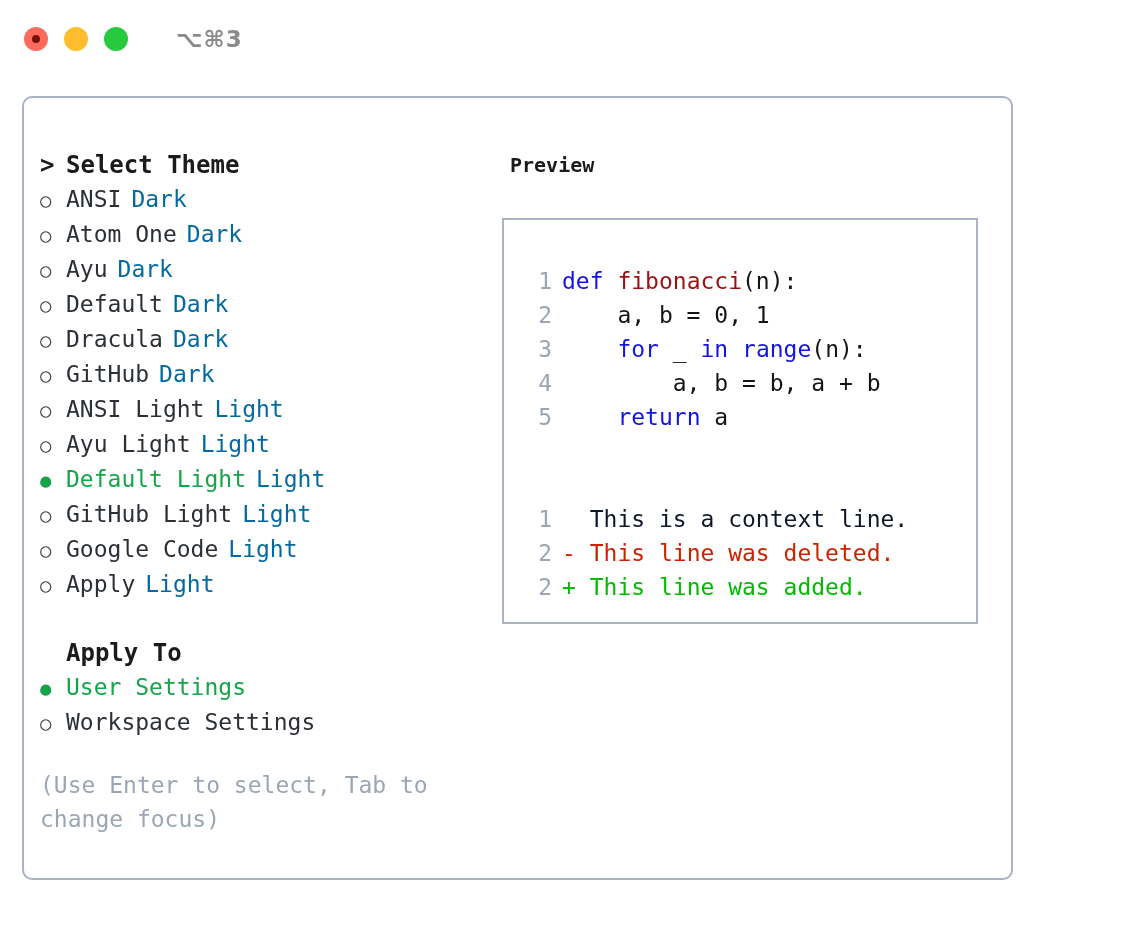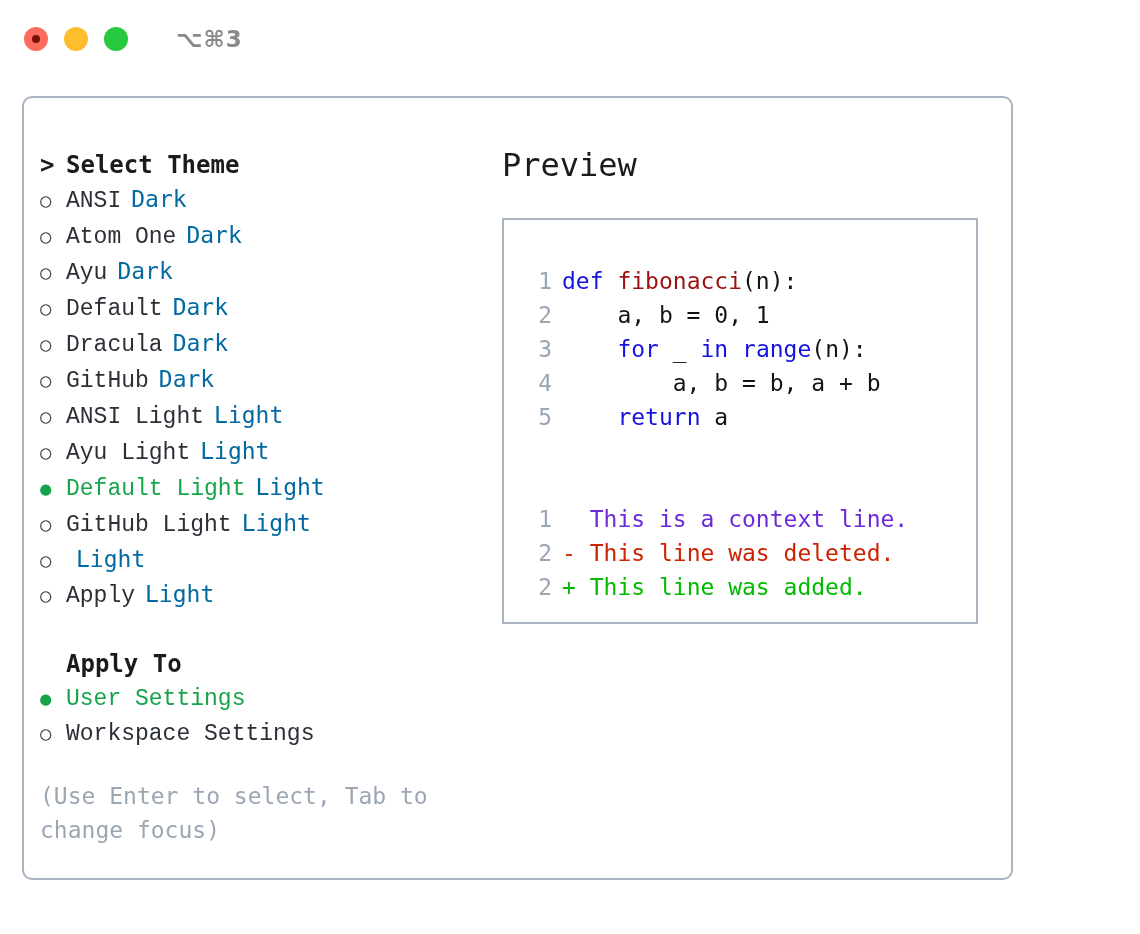--- a/index.html
+++ b/index.html
@@ -122,43 +122,44 @@
   }
   .opt-bullet {
     display: inline-block;
     width: 26px;
     flex: 0 0 auto;
     font-size: 19px;
     color: #3a3f47;
     line-height: 34px;
   }
   .opt-row.selected .opt-bullet { color: #16a44a; }
-  .opt-label { color: #2b2f36; font-family: Liberation Mono, monospace; }
+  .opt-label { color: #2b2f36; }
   .opt-row.selected .opt-label { color: #16a44a; }
   .opt-tag {
     color: #0369a1;
     margin-left: 10px;
   }
 
   .spacer-row { height: 34px; }
 
   #hint-text {
     margin-top: 28px;
     color: #9ba6b4;
     font-size: 23px;
     line-height: 34px;
     width: 420px;
   }
 
   
   #preview-title {
-    font-size: 32px;
-    font-weight: normal;
+    font-size: 20px;
+    font-weight: bold;
     color: #1b1b1b;
     line-height: 34px;
+    margin-left: 8px;
   }
   #preview-box {
     margin-top: 36px;
     width: 476px;
     height: 406px;
     box-sizing: border-box;
     border: 2px solid #a9b3c1;
     background: #ffffff;
     padding: 44px 0 0 14px;
   }
@@ -175,21 +176,21 @@
     text-align: right;
     color: #9ba6b4;
     flex: 0 0 auto;
     margin-right: 10px;
   }
   .code-text { color: #141414; }
   .tok-kw   { color: #1414e0; }
   .tok-fn   { color: #9c1010; }
   .tok-plain{ color: #141414; }
   .blank-line { height: 34px; }
-  .diff-ctx  { color: #6d28d9; text-align: center; }
+  .diff-ctx  { color: #0f172a; text-align: center; }
   .diff-del  { color: #cc2200; }
   .diff-add  { color: #00bb00; }
 </style>
 </head>
 <body>
 
 <div id="app-window">
 
   <div id="titlebar">
     <div class="traffic-dot close">
@@ -213,21 +214,21 @@
           <div class="opt-row"><span class="opt-bullet">○</span><span class="opt-label">ANSI</span><span class="opt-tag">Dark</span></div>
           <div class="opt-row"><span class="opt-bullet">○</span><span class="opt-label">Atom One</span><span class="opt-tag">Dark</span></div>
           <div class="opt-row"><span class="opt-bullet">○</span><span class="opt-label">Ayu</span><span class="opt-tag">Dark</span></div>
           <div class="opt-row"><span class="opt-bullet">○</span><span class="opt-label">Default</span><span class="opt-tag">Dark</span></div>
           <div class="opt-row"><span class="opt-bullet">○</span><span class="opt-label">Dracula</span><span class="opt-tag">Dark</span></div>
           <div class="opt-row"><span class="opt-bullet">○</span><span class="opt-label">GitHub</span><span class="opt-tag">Dark</span></div>
           <div class="opt-row"><span class="opt-bullet">○</span><span class="opt-label">ANSI Light</span><span class="opt-tag">Light</span></div>
           <div class="opt-row"><span class="opt-bullet">○</span><span class="opt-label">Ayu Light</span><span class="opt-tag">Light</span></div>
           <div class="opt-row selected"><span class="opt-bullet">●</span><span class="opt-label">Default Light</span><span class="opt-tag">Light</span></div>
           <div class="opt-row"><span class="opt-bullet">○</span><span class="opt-label">GitHub Light</span><span class="opt-tag">Light</span></div>
-          <div class="opt-row"><span class="opt-bullet">○</span><span class="opt-tag">Light</span></div>
+          <div class="opt-row"><span class="opt-bullet">○</span><span class="opt-label">Google Code</span><span class="opt-tag">Light</span></div>
           <div class="opt-row"><span class="opt-bullet">○</span><span class="opt-label">Apply</span><span class="opt-tag">Light</span></div>
         </div>
 
       <div class="spacer-row"></div>
 
       <div class="section-header">
         <span class="pad"></span>
         <span>Apply To</span>
       </div>
 

